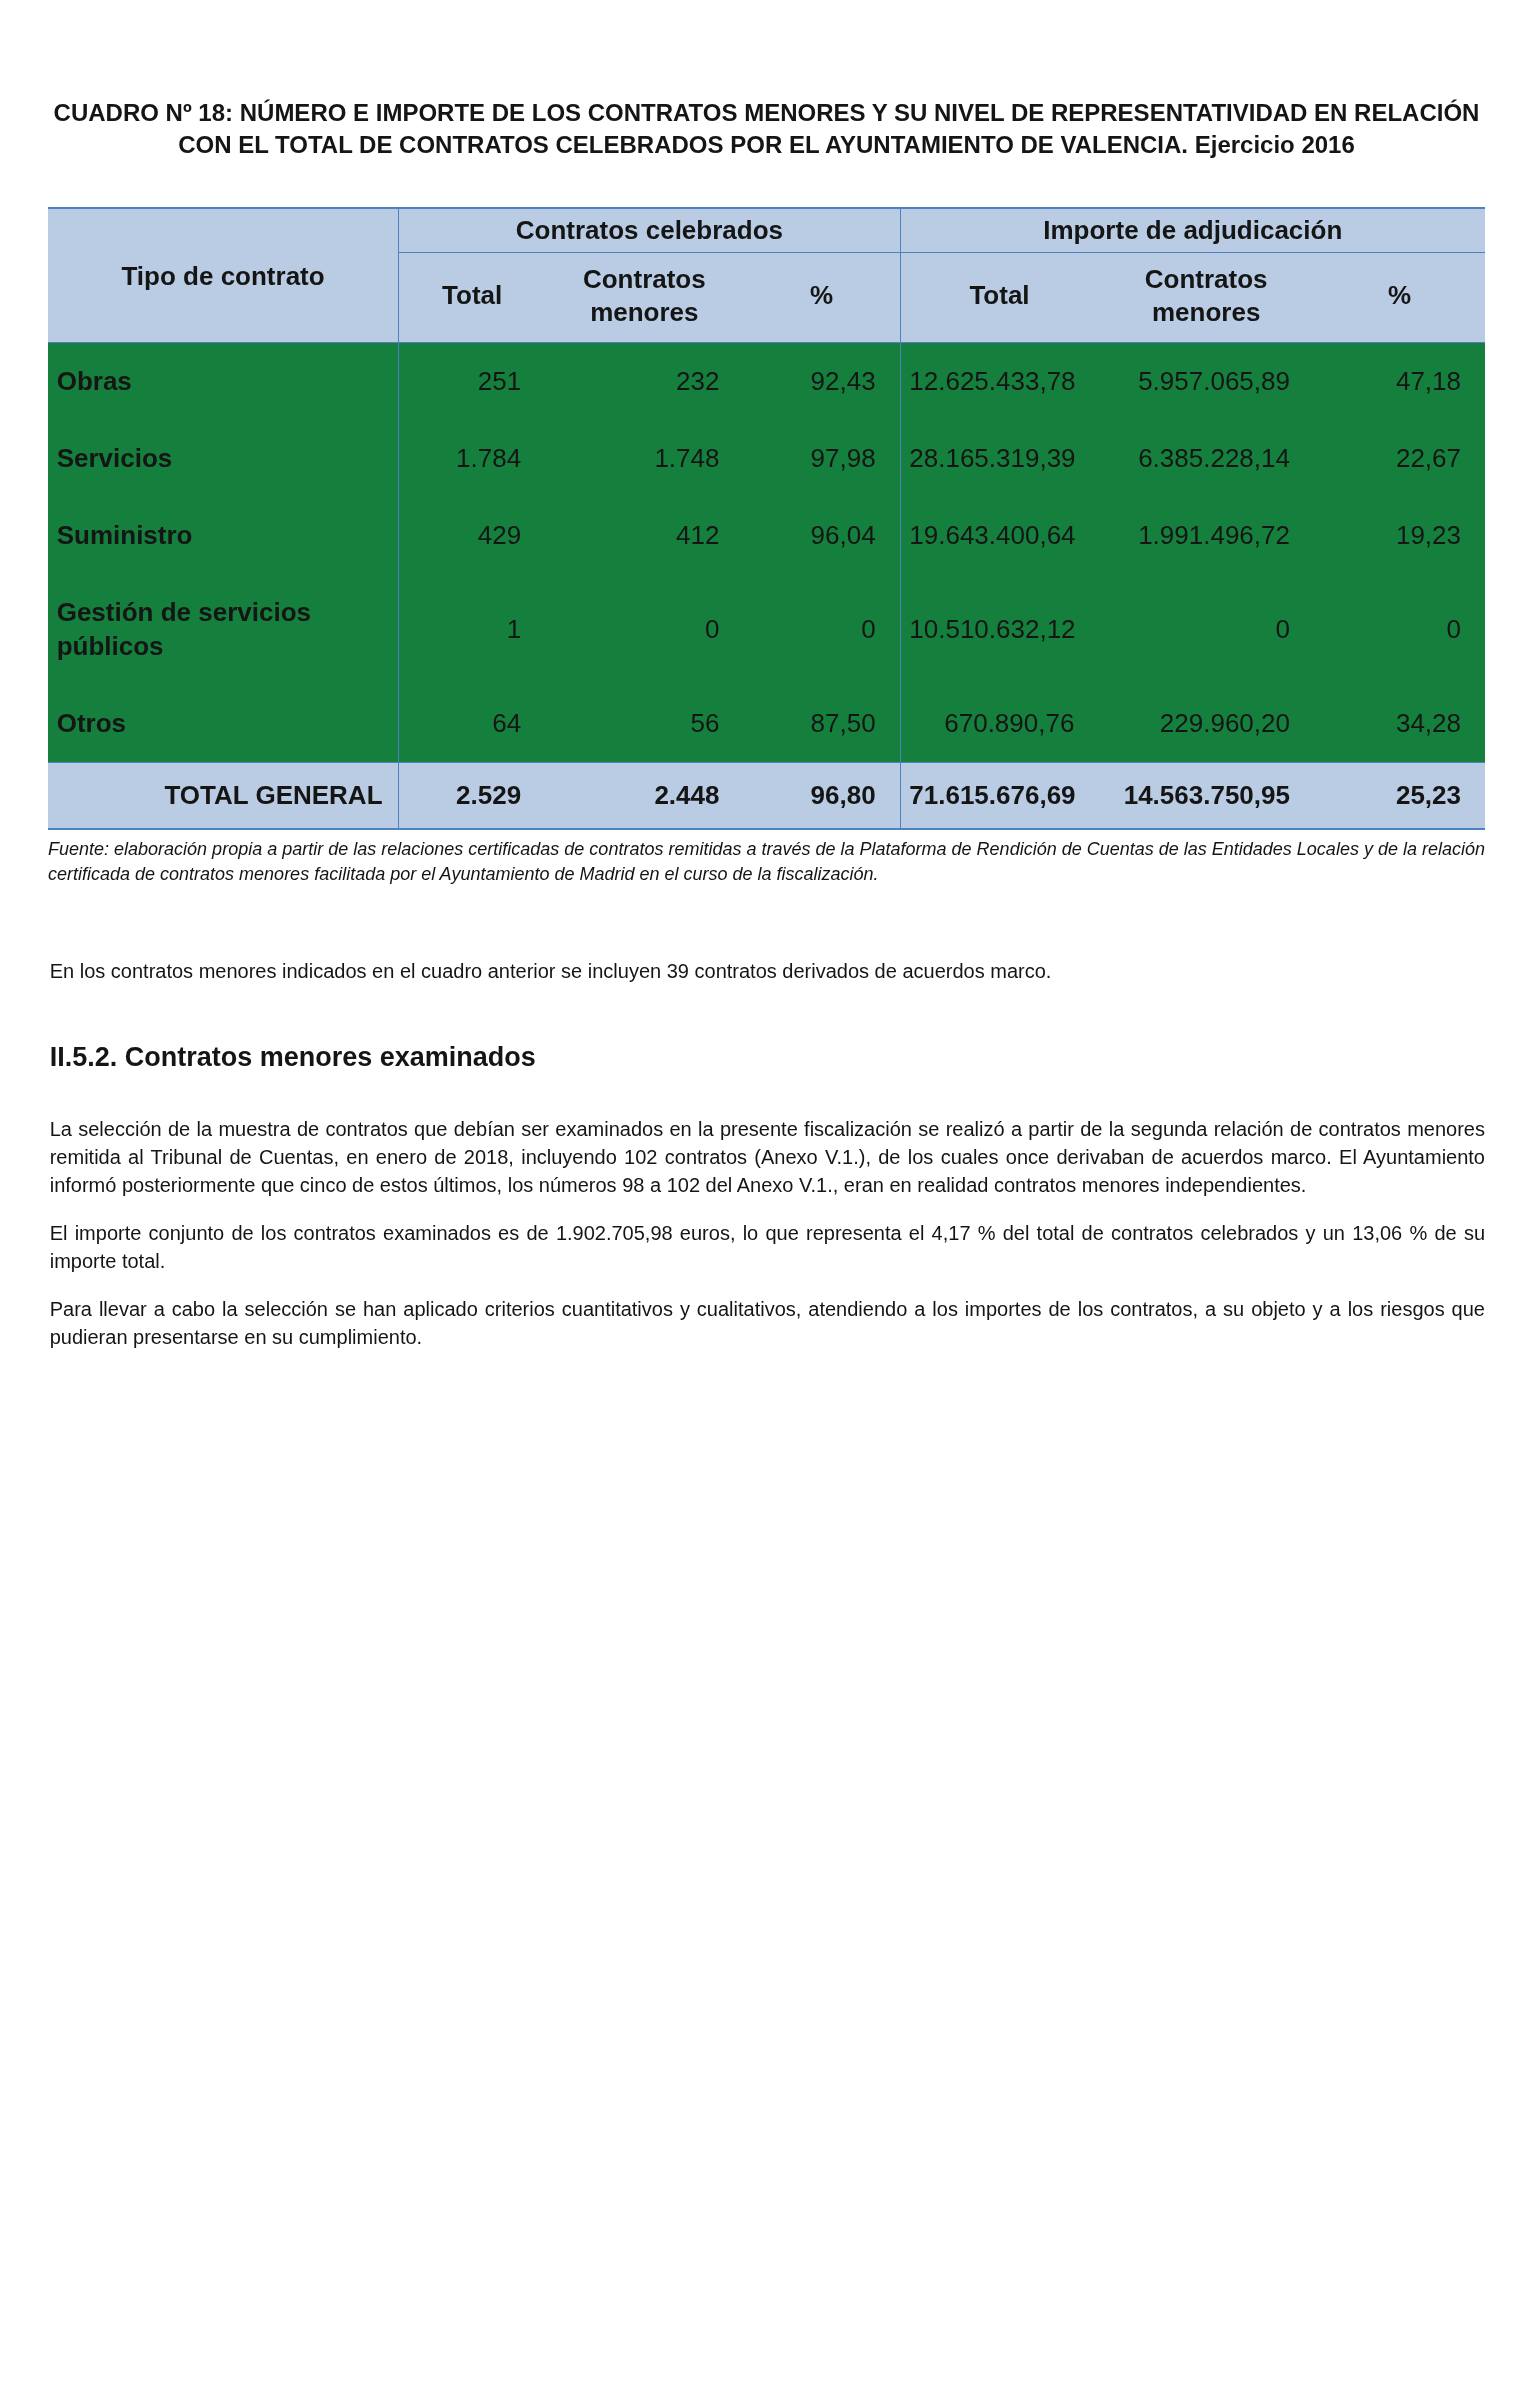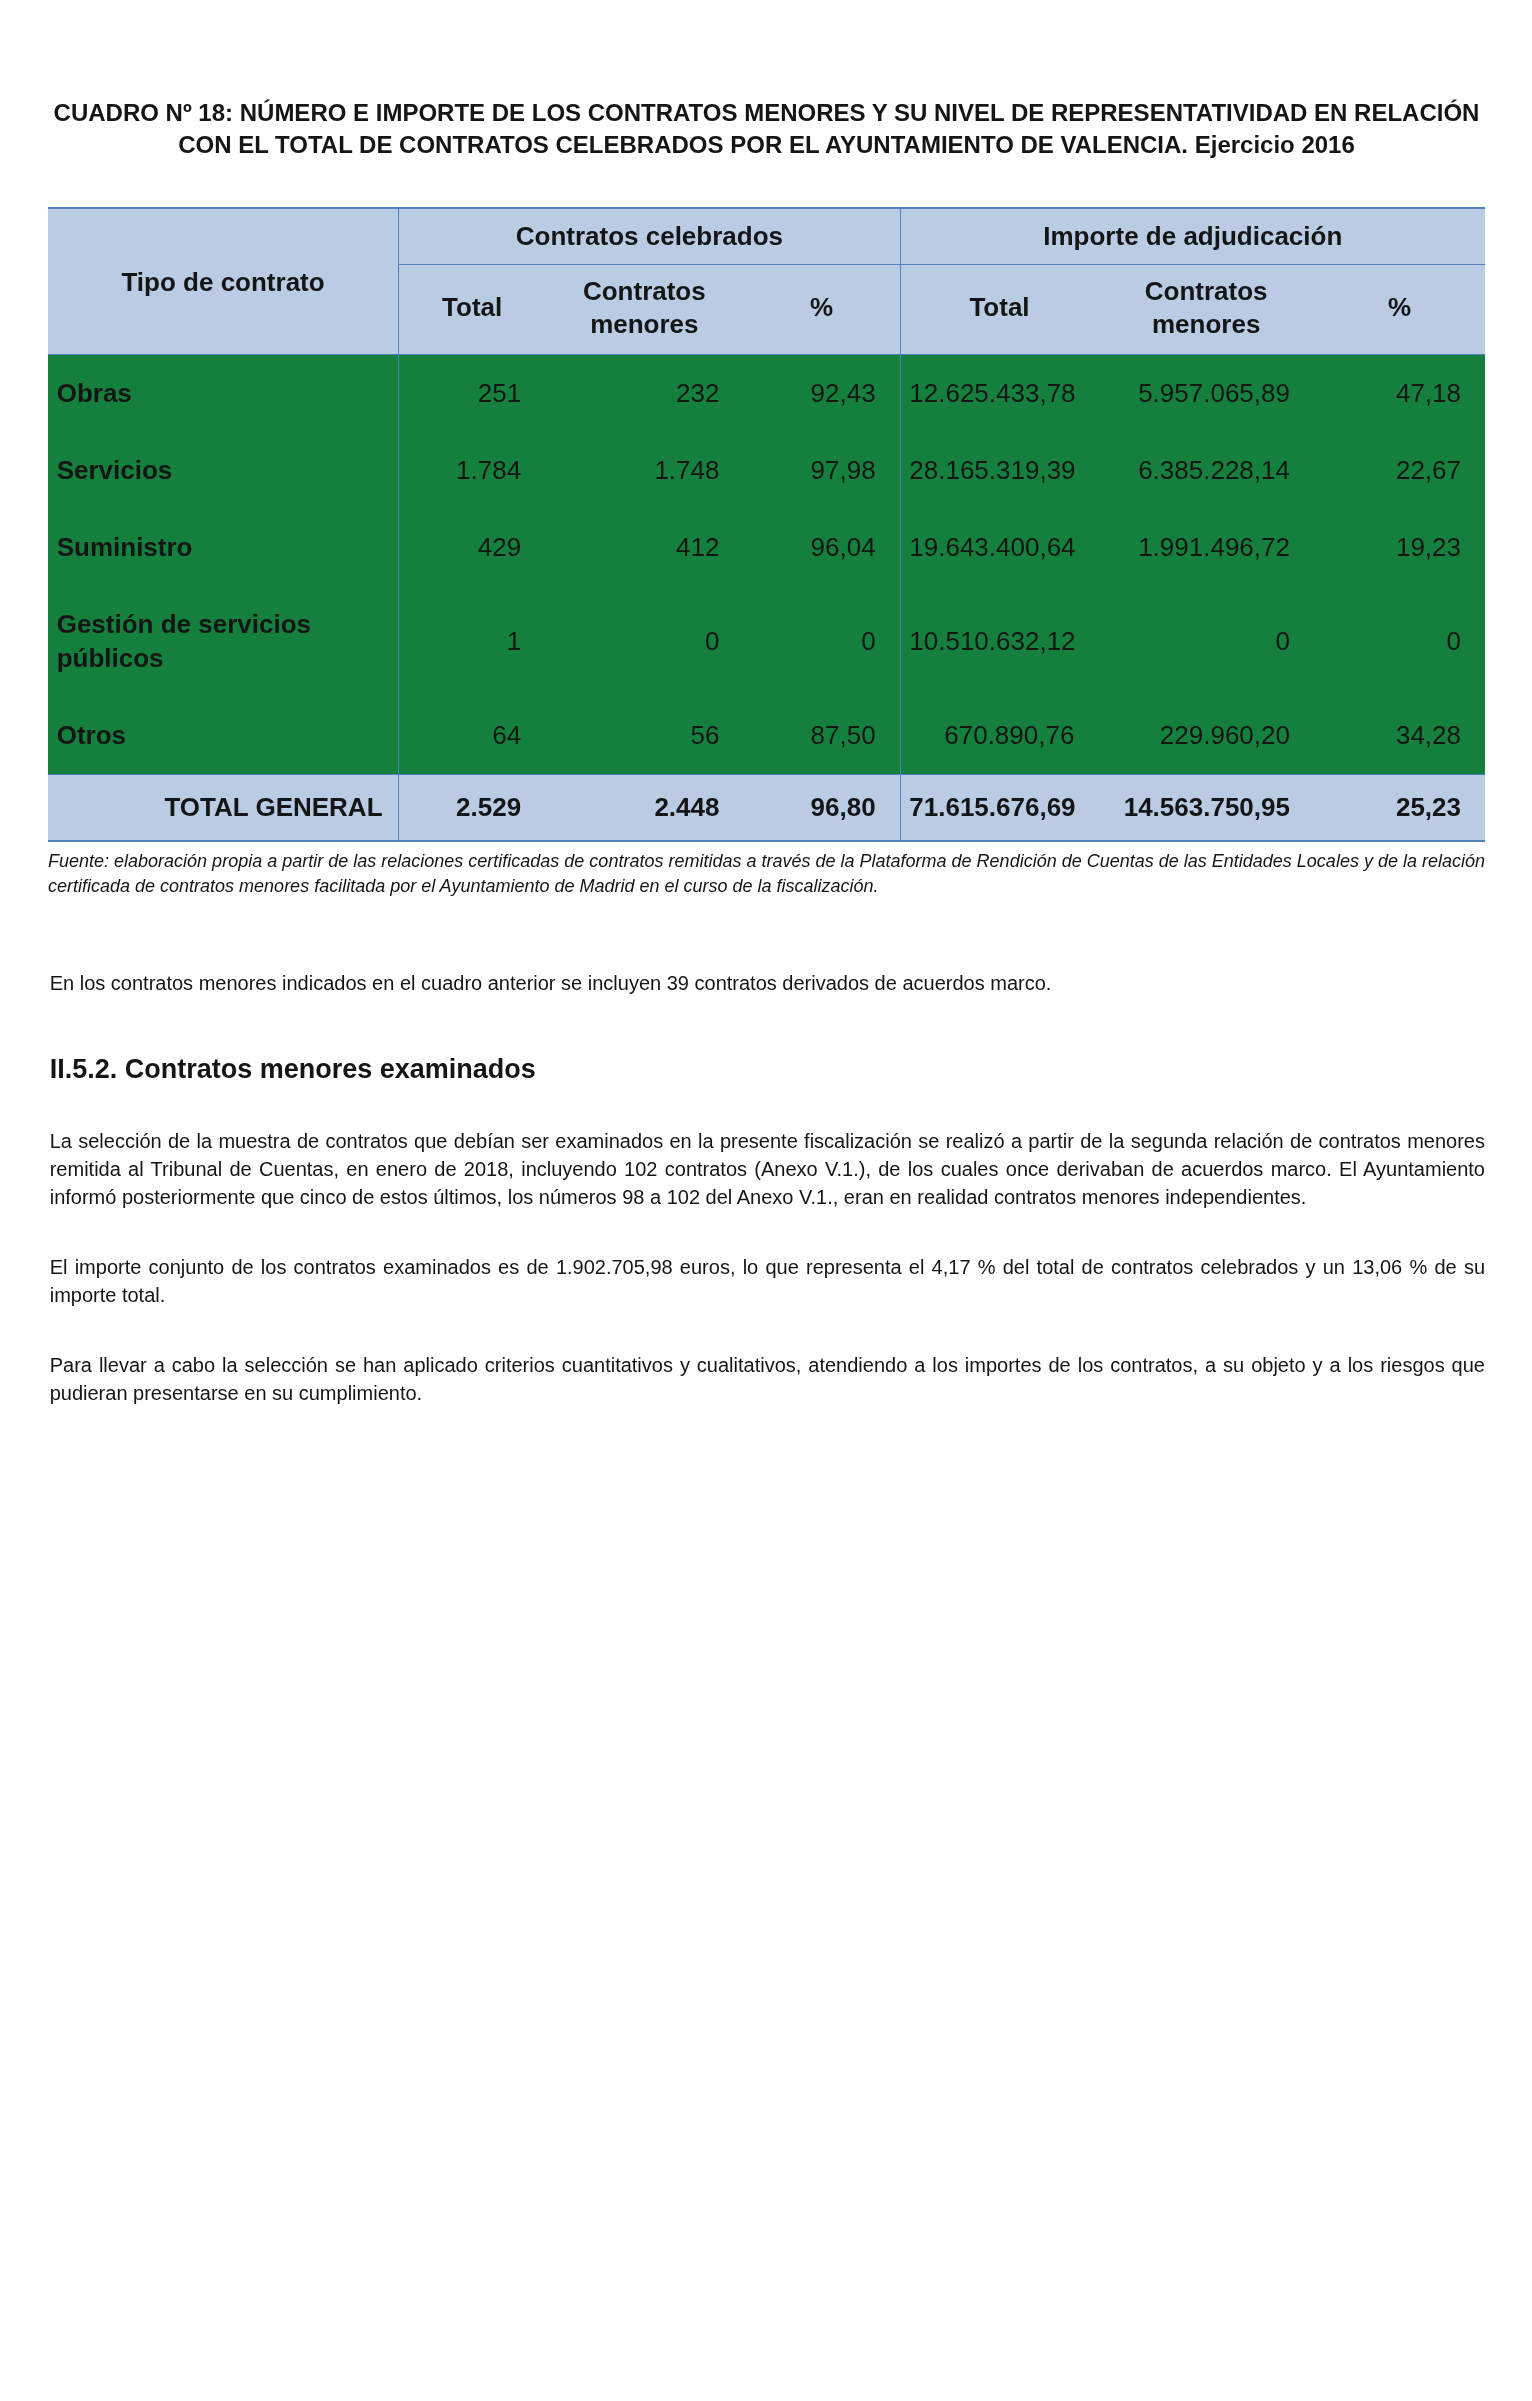--- a/index.html
+++ b/index.html
@@ -42,21 +42,21 @@
     vertical-align: middle;
     overflow: hidden;
   }
   .ct thead th {
     background: var(--header-bg, #b9cce3);
     font-weight: bold;
     text-align: center;
     line-height: 1.25;
   }
   .ct thead tr.group-row th {
-    padding: 11px 7px;
+    padding: 5px 7px;
   }
   .ct thead tr.group-row th.group {
     border-bottom: 1.7px solid var(--border, #4f81bd);
   }
   .ct thead tr.sub-row th {
     padding: 10.4px 7px 14px 7px;
     border-bottom: 1.7px solid var(--border, #4f81bd);
   }
   .ct th.corner {
     border-bottom: 1.7px solid var(--border, #4f81bd);
@@ -99,21 +99,21 @@
   .para {
     font-size: 20px;
     line-height: 1.4;
     text-align: justify;
     margin: 0 0 0 1.7px;
   }
   .p-first {
     margin-top: 69px;
   }
   .gap {
-    margin-top: 42px;
+    margin-top: 20px;
   }
   .section-heading {
     font-size: 27px;
     font-weight: bold;
     margin: 57px 0 42px 1.7px;
   }
 </style>
 </head>
 <body>
 

